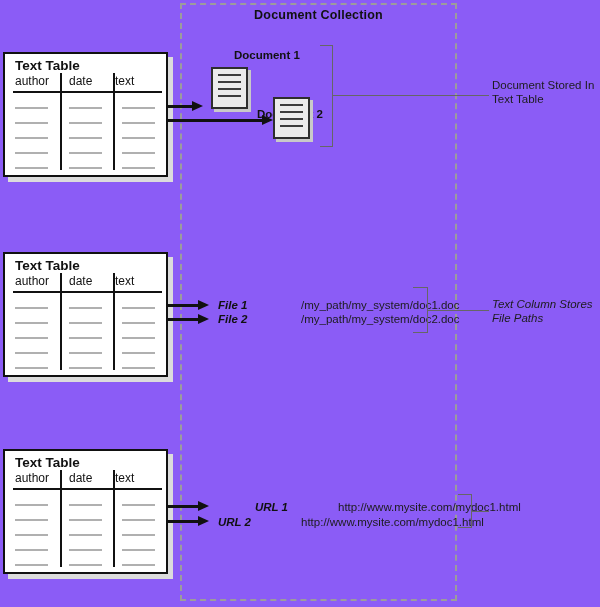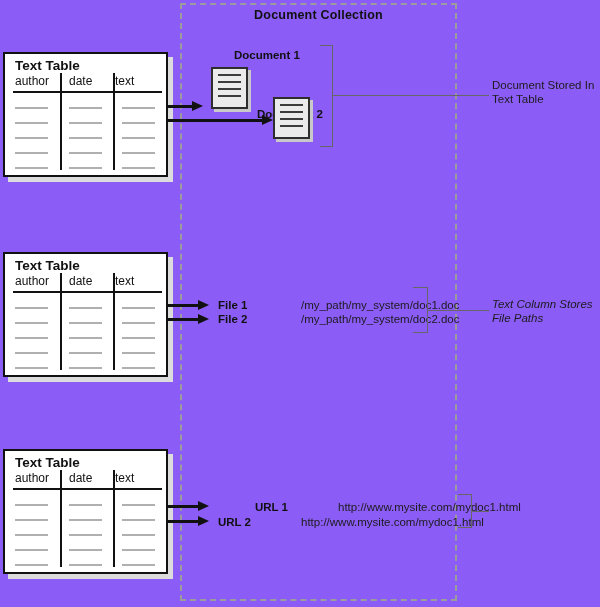--- a/index.html
+++ b/index.html
@@ -35,21 +35,21 @@
 
   
   .doc-icon { position:absolute; width:37px; height:42px; background:#ebebeb;
     border:2px solid #2e2e2e; box-shadow:3px 3px 0 #c9c9c9; }
   .doc-icon .doc-lines { position:absolute; left:5px; right:5px; top:5px; bottom:5px;
     background:repeating-linear-gradient(to bottom, #3c3c3c 0 1.8px, transparent 1.8px 7px); }
   .doc-label { position:absolute; font-size:11.5px; font-weight:bold; white-space:nowrap; }
 
   
   .ref-row { position:absolute; left:218px; display:flex; font-size:11.5px; white-space:nowrap; }
-  .ref-row .ref-label { font-weight:bold; width:40px; flex:0 0 40px; }
+  .ref-row .ref-label { font-weight:bold; width:40px; flex:0 0 40px;font-style:italic; }
   .ref-row .ref-value { font-weight:normal; color:#1c1c1c;margin-left:43px; }
 
   
   .bracket { position:absolute; border-top:1px solid #666; border-right:1px solid #666; border-bottom:1px solid #666; }
   .b-doc  { left:320px; top:45px;  width:13px; height:102px; }
   .b-file { left:413px; top:287px; width:15px; height:46px; }
   .b-url  { left:458px; top:494px; width:14px; height:34px; }
   .connector { position:absolute; height:1px; background:#666; }
   .c-doc  { left:333px; top:95px;  width:156px; }
   .c-file { left:428px; top:310px; width:61px; }

